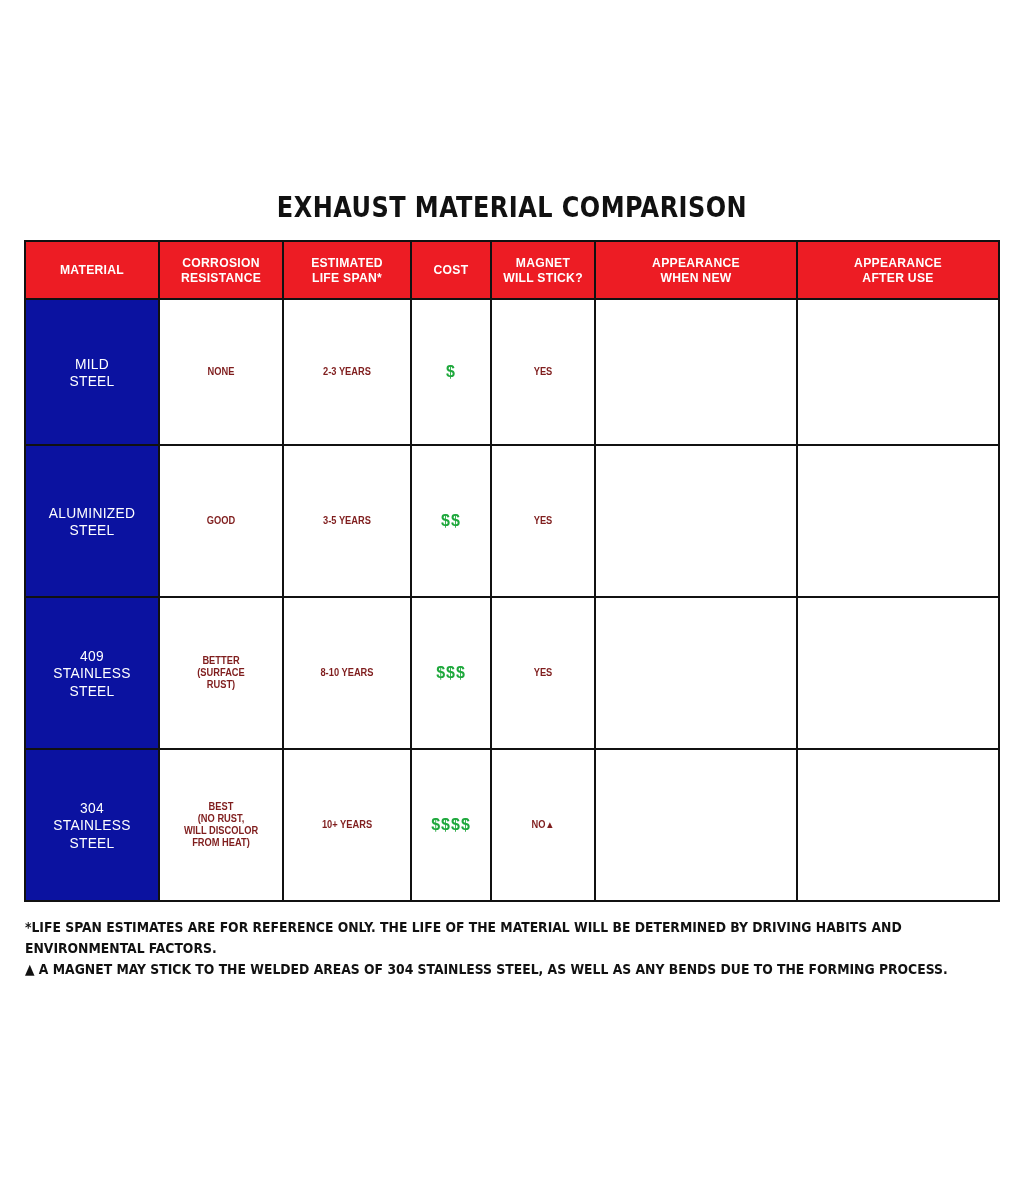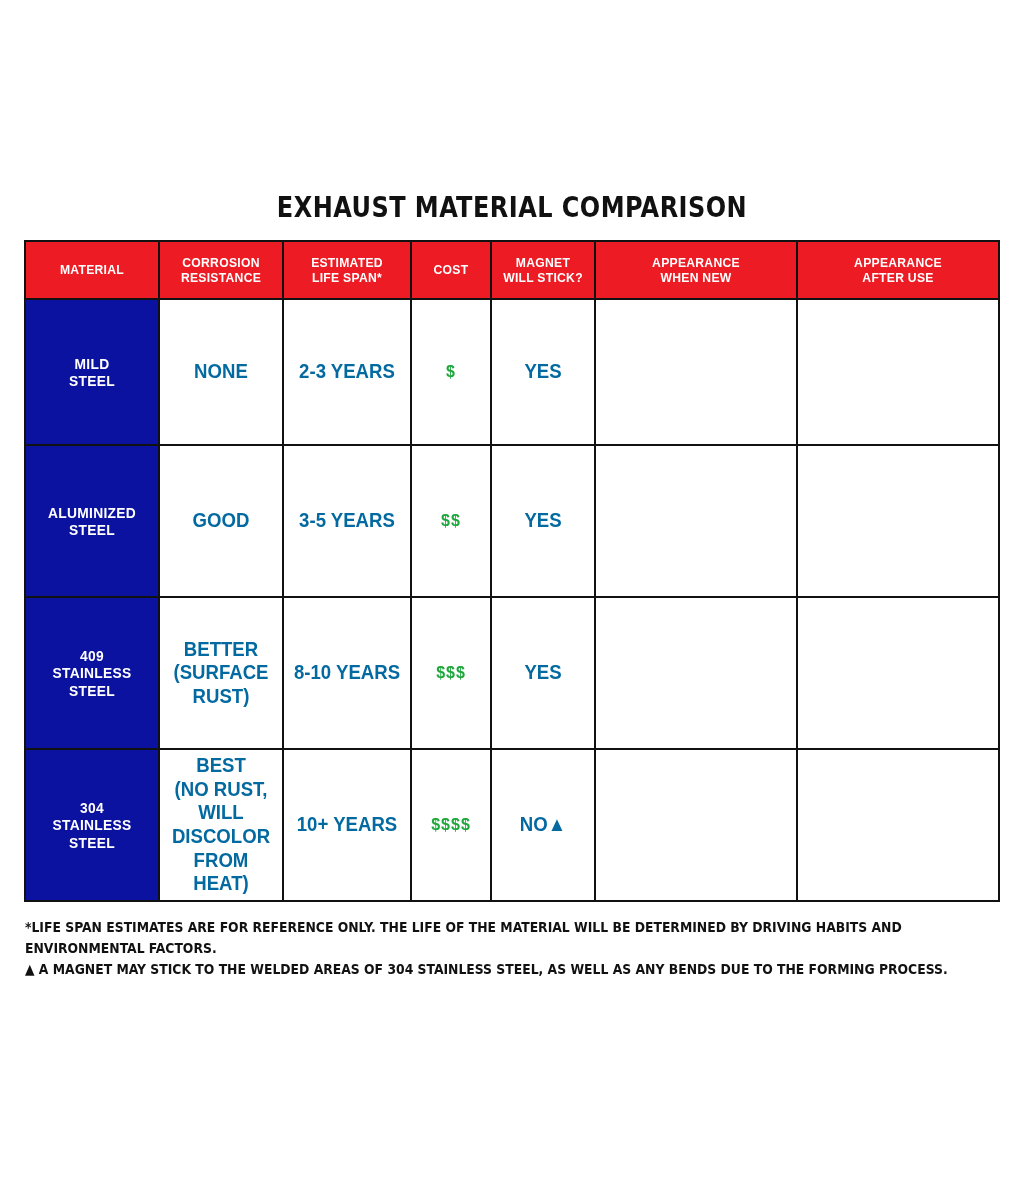--- a/index.html
+++ b/index.html
@@ -60,34 +60,34 @@
     padding: 4px 2px;
     transform: none;
   }
   thead th span.hl {
     display: block;
     transform: scaleX(0.9);
   }
   td.material {
     background: #0b12a0;
     color: #fff;
-    font-weight: bold;
+    font-weight: normal;
     font-size: 15px;
     line-height: 1.15;
     letter-spacing: 0.3px;
   }
   td.material span.ml {
     display: block;
     transform: scaleX(0.92);
   }
   td.txt {
     font-weight: bold;
-    font-size: 20px;
+    font-size: 10px;
     line-height: 1.18;
-    color: #0369a1;
+    color: #7f1d1d;
   }
   td.txt span.tl {
     display: block;
     transform: scaleX(0.93);
   }
   td.cost {
     font-weight: bold;
     font-size: 16px;
     color: #1ea83c;
     letter-spacing: 1px;

